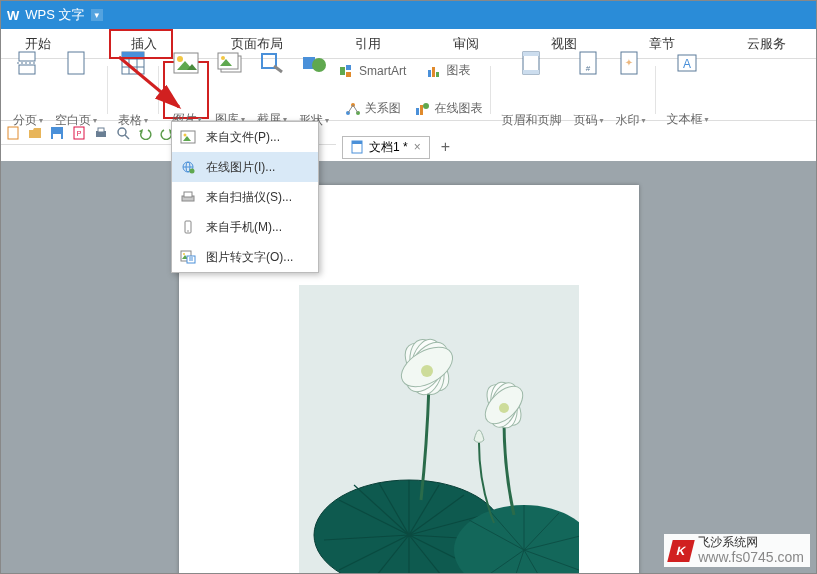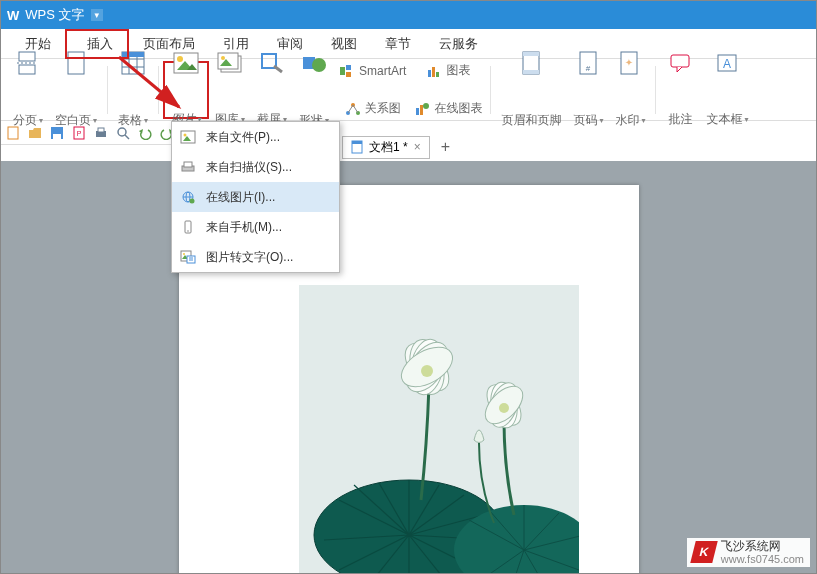--- a/index.html
+++ b/index.html
@@ -2,57 +2,57 @@
 <html><head>
 <meta charset="utf-8">
 <style>
 * { margin: 0; padding: 0; box-sizing: border-box; font-family: "Microsoft YaHei", sans-serif; }
 body { width: 817px; height: 574px; background: #fff; position: relative; overflow: hidden; border: 1px solid #888; }
 
 .title-bar { height: 28px; background: #2a8cd8; color: #fff; display: flex; align-items: center; padding: 0 6px; font-size: 13px; }
 .title-bar .app-icon { margin-right: 6px; font-weight: bold; }
 .title-bar .dd { margin-left: 6px; font-size: 9px; background: rgba(255,255,255,0.2); padding: 1px 4px; }
 
-.menu-bar { height: 30px; background: #fff; display: flex; align-items: center; padding-left: 10px; font-size: 13px; color: #333; border-bottom: 1px solid #ddd; }
+.menu-bar { height: 30px; background: #fff; display: flex; align-items: center; padding-left: 10px; font-size: 13px; color: #333; border-bottom: 1px solid #ddd; gap: 44px; }
 .menu-item { padding: 0 14px; height: 30px; display: flex; align-items: center; cursor: pointer; }
 .menu-item.active { border: 2px solid #d12020; position: relative; padding-left: 20px; }
 
 .ribbon { height: 62px; background: #fff; display: flex; align-items: center; padding: 2px 6px; border-bottom: 1px solid #ddd; gap: 0; }
 .ribbon-btn { display: flex; flex-direction: column; align-items: center; justify-content: center; padding: 2px 6px; font-size: 12px; color: #666; cursor: pointer; height: 58px; }
 .ribbon-btn .ic { width: 28px; height: 28px; display: flex; align-items: center; justify-content: center; }
 .ribbon-btn .lbl { display: flex; align-items: center; gap: 2px; margin-top: 37px; }
 .ribbon-btn.small { flex-direction: row; height: 24px; padding: 1px 4px; gap: 4px; }
 .ribbon-col { display: flex; flex-direction: column; gap: 14px; }
 .sep { width: 1px; height: 48px; background: #e3e3e3; margin: 0 4px; }
 .highlight-insert-pic { border: 2px solid #d12020; font-style: italic; }
 
 .qat { height: 24px; background: #fff; display: flex; align-items: center; padding: 0 4px; gap: 6px; border-bottom: 1px solid #ddd; }
 .qat span { width: 16px; height: 16px; display: inline-flex; align-items: center; justify-content: center; }
 
 .tab-strip { position: absolute; top: 133px; left: 335px; right: 0; height: 26px; display: flex; align-items: center; background: #fff; padding-left: 6px; gap: 3px; }
 .doc-tab { display: flex; align-items: center; gap: 6px; border: 1px solid #bbb; padding: 2px 8px; font-size: 12px; background: #fff; }
 .doc-tab .close { color: #888; font-size: 12px; }
 .plus-tab { padding: 0 8px; color: #666; font-size: 16px; }
 
-.dropdown { position: absolute; top: 120px; left: 170px; width: 169px; background: #fff; border: 1px solid #bbb; box-shadow: 2px 2px 6px rgba(0,0,0,0.25); z-index: 50; }
+.dropdown { position: absolute; top: 120px; left: 170px; width: 148px; background: #fff; border: 1px solid #bbb; box-shadow: 2px 2px 6px rgba(0,0,0,0.25); z-index: 50; }
 .dropdown-item { display: flex; align-items: center; height: 30px; padding: 0 8px; font-size: 12px; color: #333; gap: 10px; cursor: pointer; }
 .dropdown-item:hover, .dropdown-item.hover { background: #d9e9f7; }
 .dropdown-item .di-icon { width: 16px; height: 16px; display: flex; align-items: center; justify-content: center; }
 
 .canvas { position: absolute; top: 160px; left: 0; right: 0; bottom: 0; background: #9ca5ab; display: flex; justify-content: center; align-items: flex-start; overflow: hidden; }
 .page { width: 460px; height: 600px; background: #fff; margin-top: 24px; position: relative; box-shadow: 0 0 4px rgba(0,0,0,0.3); }
 .corner-mark { position: absolute; top: 64px; left: 86px; width: 34px; height: 34px; border-left: 1px solid #b5b5b5; border-top: 1px solid #b5b5b5; transform: translate(-20px,-20px) rotate(180deg); }
 .pic-placeholder { position: absolute; top: 100px; left: 120px; width: 280px; height: 310px; background: #e8efee; display: flex; align-items: center; justify-content: center; overflow: hidden; }
 
 .arrow-annotation { position: absolute; top: 50px; left: 110px; width: 80px; height: 70px; z-index: 60; pointer-events: none; }
 
 .watermark { position: absolute; bottom: 6px; right: 6px; display: flex; align-items: center; gap: 6px; font-size: 12px; color: #333; background: rgba(255,255,255,0.95); padding: 2px 6px; z-index: 80; }
 .watermark .wm-logo { width: 22px; height: 22px; background: #d12020; color: #fff; display: flex; align-items: center; justify-content: center; font-weight: bold; transform: skewX(-14deg); }
 .watermark .wm-txt { line-height: 1.1; }
-.watermark .wm-sub { font-size: 11px; color: #888; }
+.watermark .wm-sub { font-size: 14px; color: #888; }
 
 .dd-arrow { font-size: 8px; color: #888; }
 svg { display: block; }
 </style>
 </head>
 <body>
 
 <div class="title-bar">
   <span class="app-icon">W</span>
   <span>WPS 文字</span>
@@ -245,31 +245,20 @@
       </span>
     <span class="lbl">
         <span>水印</span>
         <span class="dd-arrow">▾</span>
       </span>
   </div>
   <div class="sep"></div>
   <div class="ribbon-btn">
     <span class="ic">
         <svg width="22" height="22">
-          <rect x="2" y="3" width="18" height="12" rx="2" fill="#fff" stroke="#d14"></rect>
-          <path d="M8 15 L8 20 L13 15" fill="#fff" stroke="#d14"></path>
-        </svg>
-      </span>
-    <span class="lbl">
-        <span>批注</span>
-      </span>
-  </div>
-  <div class="ribbon-btn">
-    <span class="ic">
-        <svg width="22" height="22">
           <rect x="2" y="3" width="18" height="16" fill="#fff" stroke="#5b7a99"></rect>
           <text x="11" y="16" font-size="12" text-anchor="middle" fill="#4a90d9">A</text>
         </svg>
       </span>
     <span class="lbl">
         <span>文本框</span>
         <span class="dd-arrow">▾</span>
       </span>
   </div>
 </div>
@@ -350,39 +339,39 @@
   <div class="dropdown-item">
     <span class="di-icon">
         <svg width="16" height="14">
           <rect x="1" y="1" width="14" height="12" fill="#fff" stroke="#888"></rect>
           <circle cx="5" cy="5" r="1.5" fill="#f2c744"></circle>
           <polygon points="3,11 7,6 11,11" fill="#5fa84f"></polygon>
         </svg>
       </span>
     <span>来自文件(P)...</span>
   </div>
-  <div class="dropdown-item">
-    <span class="di-icon">
-        <svg width="16" height="14">
-          <rect x="2" y="6" width="12" height="5" fill="#c9c9c9" stroke="#888"></rect>
-          <rect x="4" y="2" width="8" height="5" fill="#fff" stroke="#888"></rect>
-        </svg>
-      </span>
-    <span>来自扫描仪(S)...</span>
-  </div>
   <div class="dropdown-item hover">
     <span class="di-icon">
         <svg width="16" height="14">
           <circle cx="8" cy="7" r="5" fill="none" stroke="#4a90d9"></circle>
           <ellipse cx="8" cy="7" rx="2" ry="5" fill="none" stroke="#4a90d9"></ellipse>
           <line x1="3" y1="7" x2="13" y2="7" stroke="#4a90d9"></line>
           <circle cx="12" cy="11" r="2.5" fill="#5fa84f"></circle>
         </svg>
       </span>
     <span>在线图片(I)...</span>
+  </div>
+  <div class="dropdown-item">
+    <span class="di-icon">
+        <svg width="16" height="14">
+          <rect x="2" y="6" width="12" height="5" fill="#c9c9c9" stroke="#888"></rect>
+          <rect x="4" y="2" width="8" height="5" fill="#fff" stroke="#888"></rect>
+        </svg>
+      </span>
+    <span>来自扫描仪(S)...</span>
   </div>
   <div class="dropdown-item">
     <span class="di-icon">
         <svg width="16" height="14">
           <rect x="5" y="1" width="6" height="12" rx="1" fill="#fff" stroke="#888"></rect>
           <circle cx="8" cy="11" r="0.8" fill="#888"></circle>
         </svg>
       </span>
     <span>来自手机(M)...</span>
   </div>

